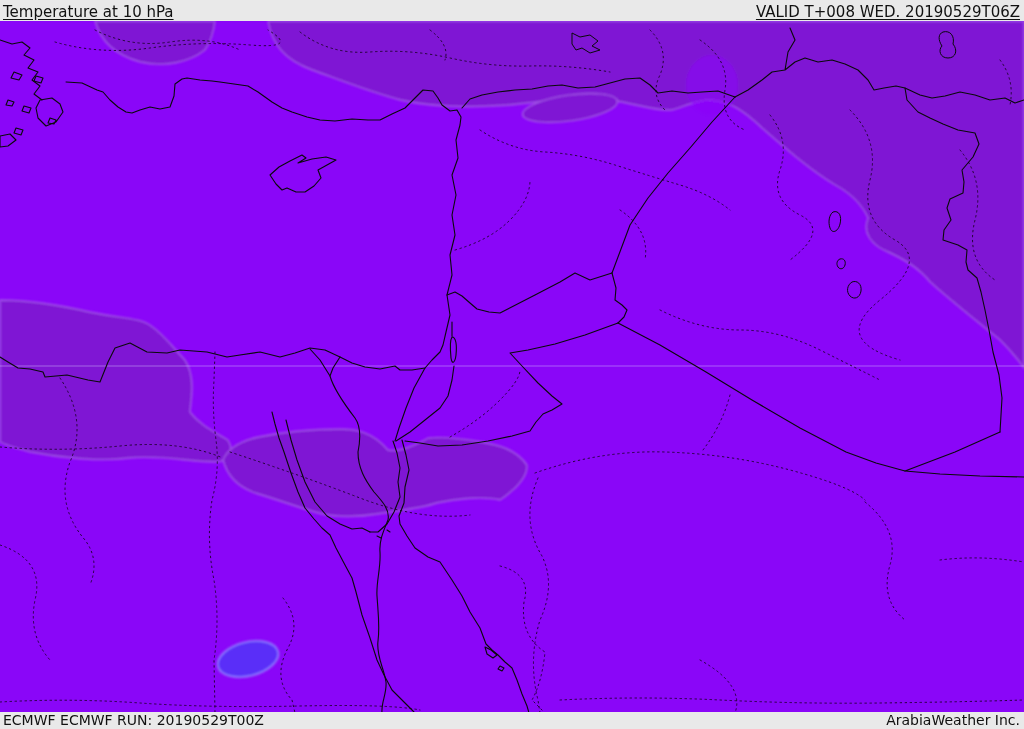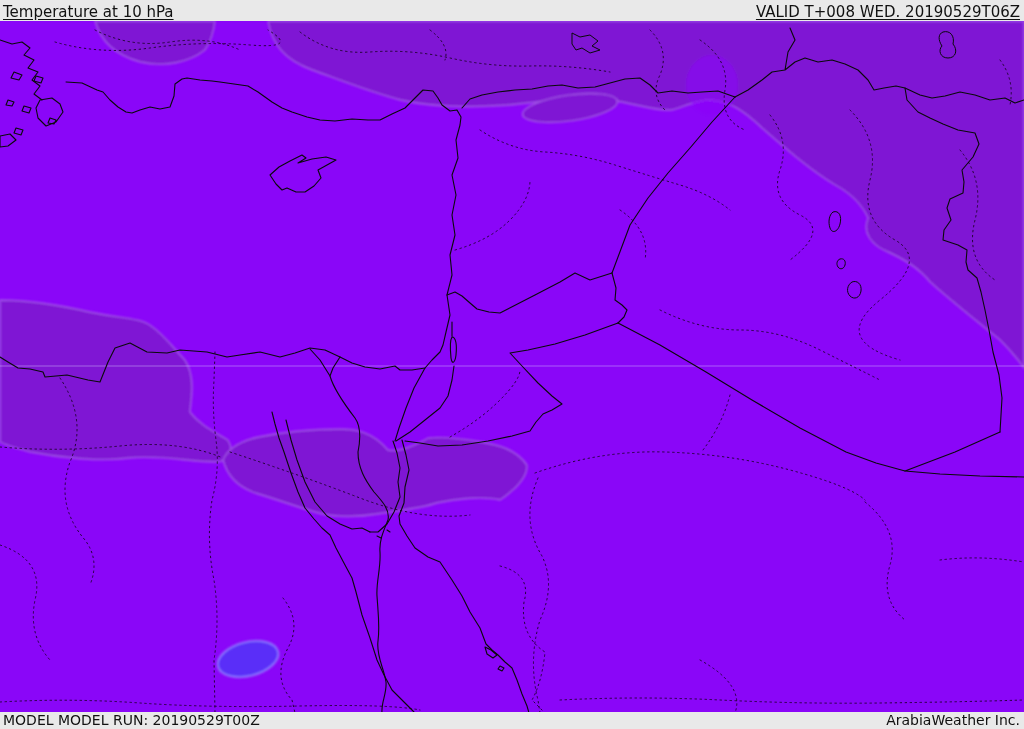--- a/index.html
+++ b/index.html
@@ -151,17 +151,17 @@
       <path class="border" d="M14,72 l8,3 l-3,5 l-8,-2 z M36,76 l7,2 l-2,5 l-7,-2 z
         M8,100 l6,2 l-2,4 l-6,-1 z M24,106 l7,2 l-2,5 l-7,-2 z M50,118 l6,2 l-2,4 l-6,-1 z M16,128 l7,2 l-2,5 l-7,-2 z
         M40,100 L52,98 L60,104 L63,112 L56,122 L46,126 L38,118 L36,108 Z M0,136 L10,134 L16,140 L8,146 L0,147 Z"></path>
       <path class="border" d="M270,175 L279,167 L290,161 L302,155 L306,158 L298,163
         L312,159 L326,157 L336,160 L327,165 L318,170 L321,178 L314,186 L305,192 L296,192 L287,188 L282,190 L276,184 Z"></path>
     </g>
   </svg>
   </div>
 
   <div id="footer" class="chrome">
-    <span class="t">MODEL MODEL RUN: 20190529T00Z</span>
+    <span class="t">ECMWF ECMWF RUN: 20190529T00Z</span>
     <span class="t">ArabiaWeather Inc.</span>
   </div>
 
 </div>
 
 </body></html>

